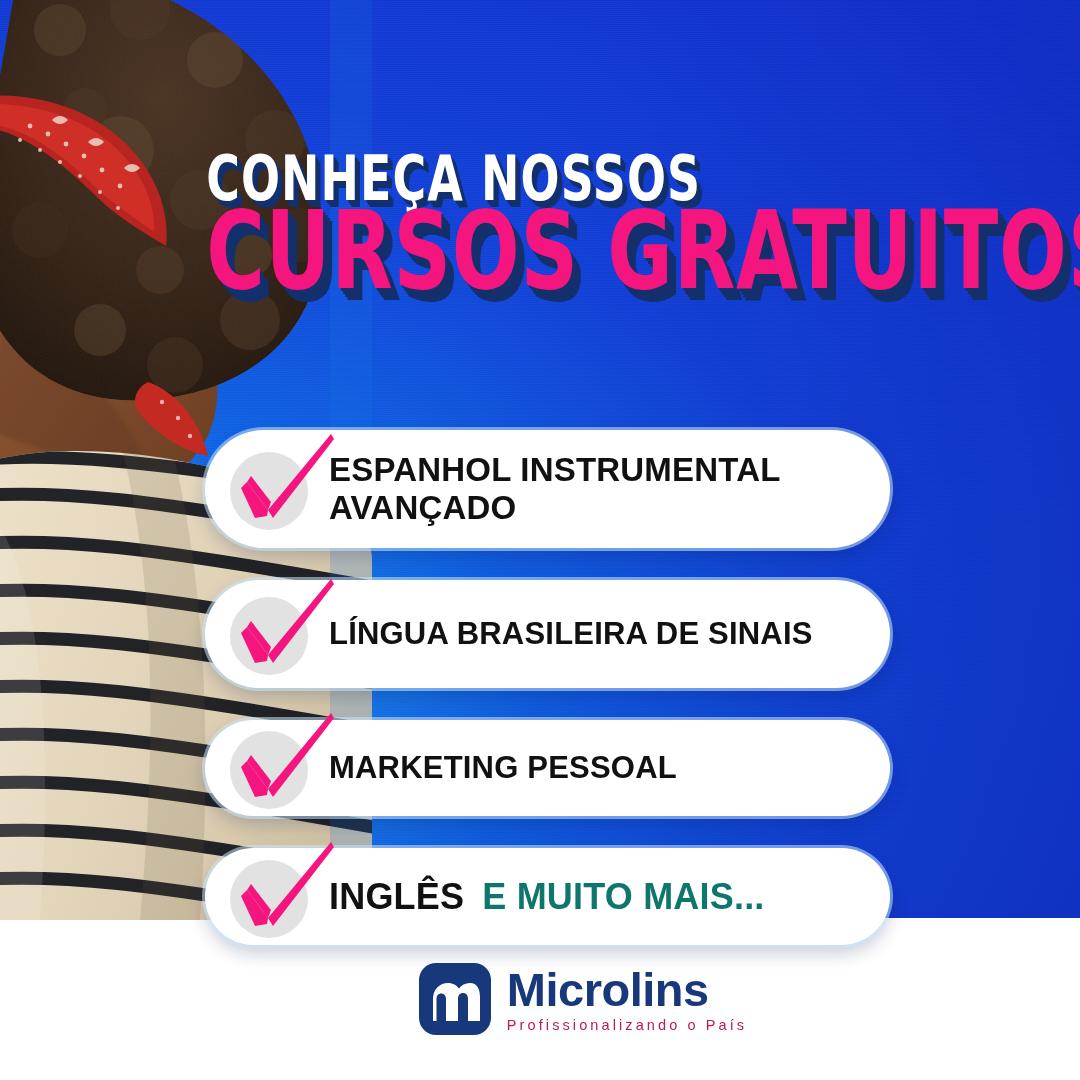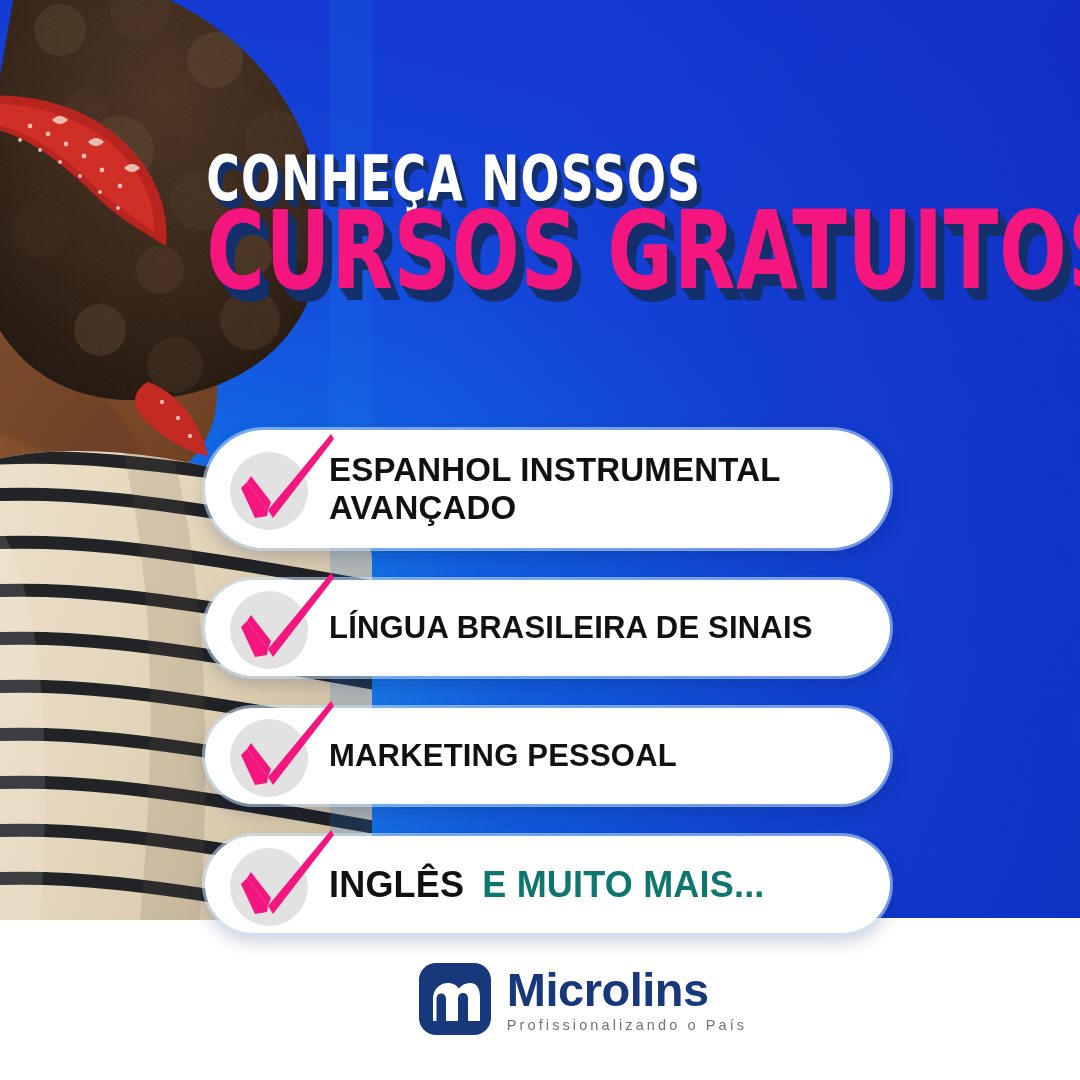--- a/index.html
+++ b/index.html
@@ -83,21 +83,21 @@
   .pill{
     position:relative;
     display:flex;align-items:center;
     background:#ffffff;
     border-radius:70px;
     box-shadow:0 0 0 3px rgba(200,232,255,.55), 0 8px 18px rgba(4,24,80,.22);
     padding-left:22px;
     margin-bottom:32px;
   }
   .pill-1{width:685px;height:118px;margin-top:40px;}
-  .pill-2{width:685px;height:96px;}
+  .pill-2{width:685px;height:108px;}
   .pill-3{width:685px;height:96px;}
   .pill-4{width:685px;height:97px;margin-bottom:0;}
 
   .check-wrap{
     position:relative;flex:0 0 auto;
     width:86px;height:86px;margin-right:16px;
   }
   .check-circle{
     position:absolute;left:3px;top:6px;width:78px;height:78px;
     border-radius:50%;background:#e2e2e2;
@@ -126,21 +126,21 @@
   .logo-mark{
     width:72px;height:72px;border-radius:17px;background:#17397c;
     display:flex;align-items:flex-end;justify-content:center;
   }
   .logo-mark svg{display:block;width:50px;height:40px;margin-bottom:14px;}
   .logo-text{display:flex;flex-direction:column;}
   .logo-word{
     font-size:47px;font-weight:700;color:#17397c;line-height:1;letter-spacing:-.5px;
   }
   .logo-tag{
-    font-size:14.5px;color:#737373;letter-spacing:3.1px;margin-top:4px;font-weight:400;
+    font-size:14.5px;color:#be185d;letter-spacing:3.1px;margin-top:4px;font-weight:400;
   }
 </style>
 </head>
 <body>
 
 <div class="canvas">
 
   <div class="bg-blue"></div>
   <div class="bg-white-band"></div>
 

